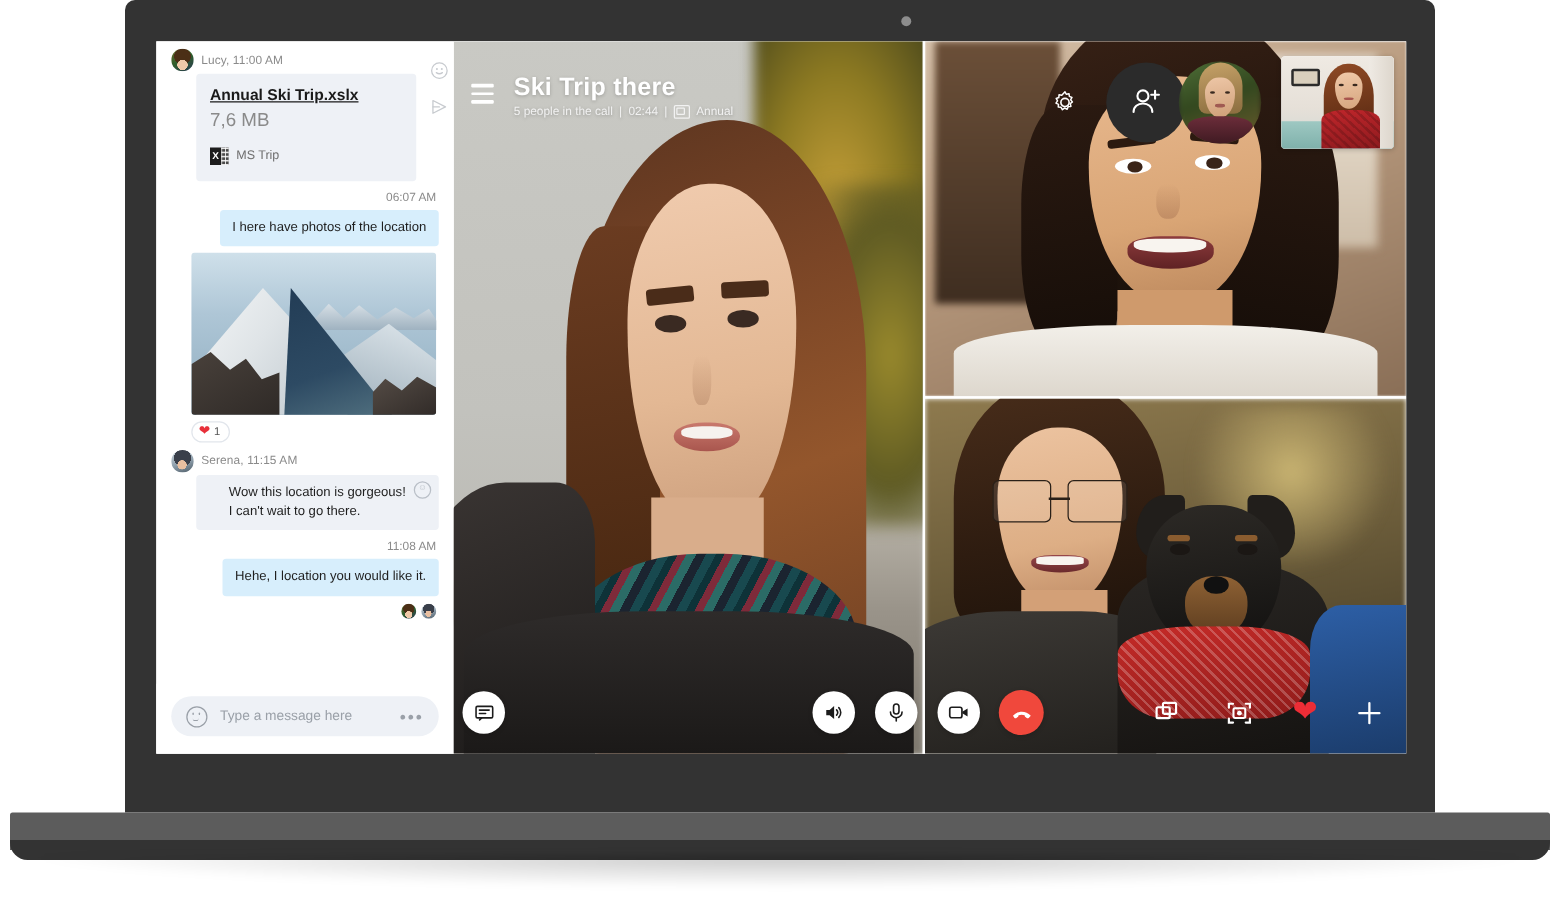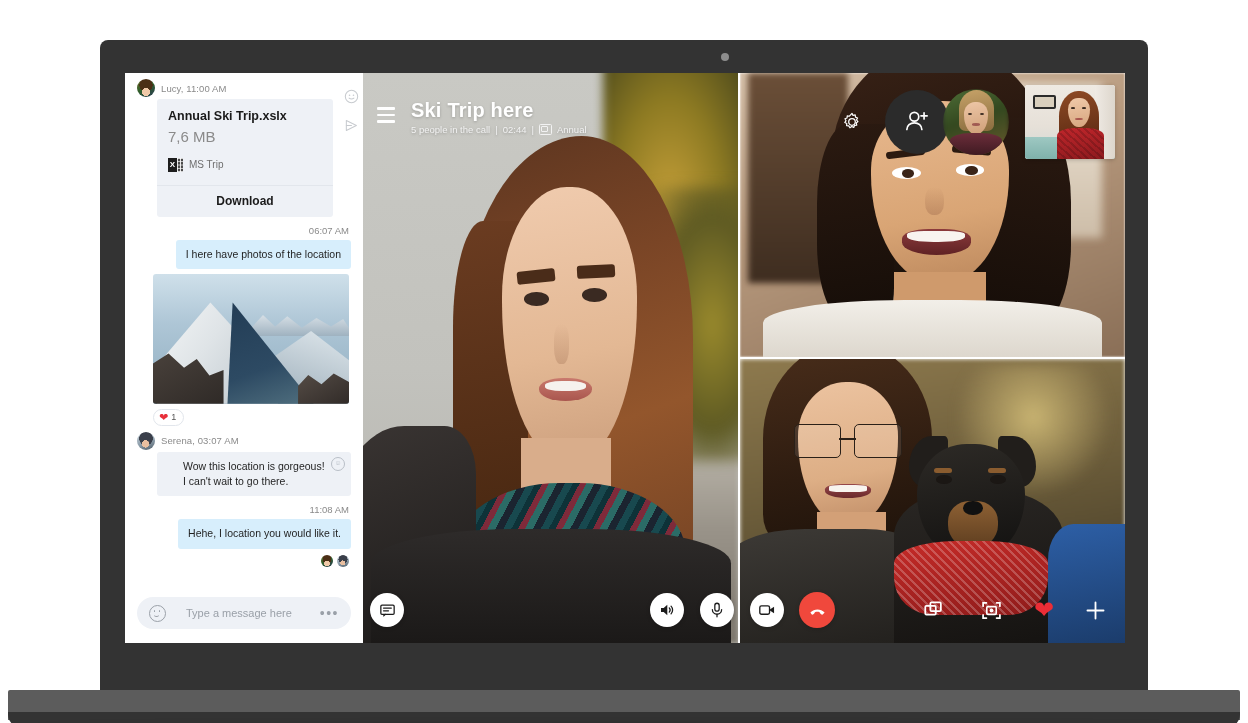--- a/index.html
+++ b/index.html
@@ -1,21 +1,21 @@
 <!DOCTYPE html>
 <html><head>
 <meta charset="utf-8">
 <style>
   html,body{margin:0;padding:0;}
   body{
     width:1248px;height:723px;background:#ffffff;overflow:hidden;
     font-family:"Liberation Sans","DejaVu Sans",sans-serif;
     -webkit-font-smoothing:antialiased;
   }
-  .stage{position:relative;width:1248px;height:510px;margin-top:40px;}
+  .stage{position:relative;width:1248px;height:510px;}
 
   
   .laptop-lid{
     position:absolute;left:100px;top:0;width:1048px;height:650px;
     background:#333333;border-radius:8px 8px 0 0;
   }
   .webcam-dot{
     position:absolute;left:621px;top:13px;width:8px;height:8px;
     border-radius:50%;background:#8d8d8d;
   }
@@ -60,21 +60,21 @@
   .av-serena{background:
      radial-gradient(circle at 48% 66%, #e9bfa0 0 24%, rgba(0,0,0,0) 25%),
      radial-gradient(circle at 50% 36%, #3a3f4a 0 46%, rgba(0,0,0,0) 47%),
      linear-gradient(160deg,#cdd6dd 0%, #8fa0ad 55%, #4d5b66 100%);}
   .msg-meta{font-size:9.5px;color:#8a8a8a;letter-spacing:.1px;white-space:nowrap;}
 
   .file-card{
     margin-left:20px;background:#eef1f6;border-radius:3px;width:176px;overflow:hidden;
   }
   .file-card-body{padding:10px 11px 12px 11px;}
-  .file-name{font-size:12.5px;font-weight:bold;color:#1a1a1a;line-height:1.25;}
+  .file-name{font-size:12.5px;font-weight:bold;color:#1a1a1a;line-height:1.25;text-decoration:underline;}
   .file-size{font-size:15px;color:#8a8a8a;margin-top:3px;}
   .file-app{display:flex;align-items:center;gap:6px;margin-top:12px;}
   .xls-icon{position:relative;width:15px;height:16px;flex:0 0 15px;}
   .xls-icon .blk{position:absolute;left:0;top:1px;width:9px;height:14px;background:#1d1d1d;
      display:flex;align-items:center;justify-content:center;
      color:#fff;font-size:8px;font-weight:bold;font-family:"Liberation Sans",sans-serif;}
   .xls-icon .grid{position:absolute;right:0;top:1px;width:6px;height:14px;background:#4a4a4a;
      background-image:linear-gradient(to bottom, rgba(255,255,255,.85) 1px, transparent 1px),
        linear-gradient(to right, rgba(255,255,255,.85) 1px, transparent 1px);
      background-size:100% 3.3px, 3px 100%;}
@@ -130,21 +130,21 @@
     position:absolute;right:6px;top:5px;width:12px;height:12px;border-radius:50%;
     border:1px solid #b9bfc7;color:#b9bfc7;font-size:7px;line-height:10px;text-align:center;
   }
 
   .receipts{display:flex;justify-content:flex-end;gap:4px;margin-top:6px;padding-right:2px;}
   .receipts .avatar{width:12px;height:12px;flex:0 0 12px;}
 
   .composer-wrap{flex:0 0 auto;padding:10px 12px 14px 12px;background:#fff;}
   .composer{
     background:#eef1f6;border-radius:16px;height:32px;display:flex;align-items:center;
-    padding:0 12px;gap:20px;
+    padding:0 12px;gap:10px;
   }
   .smiley{
     width:15px;height:15px;border-radius:50%;border:1.2px solid #9aa0a8;flex:0 0 15px;
     position:relative;
   }
   .smiley:before{content:"";position:absolute;left:3.5px;top:4.5px;width:1.6px;height:1.6px;border-radius:50%;background:#9aa0a8;
     box-shadow:5px 0 0 #9aa0a8;}
   .smiley:after{content:"";position:absolute;left:4px;top:8px;width:5px;height:2.5px;
     border-bottom:1.2px solid #9aa0a8;border-radius:0 0 5px 5px;}
   .composer-input{flex:1 1 auto;font-size:11px;color:#9aa0a8;}
@@ -384,21 +384,20 @@
             <div class="file-name">Annual Ski Trip.xslx</div>
             <div class="file-size">7,6 MB</div>
             <div class="file-app">
               <span class="xls-icon">
                 <span class="blk">X</span>
                   <span class="grid"></span>
               </span>
               <span class="file-app-label">MS Trip</span>
             </div>
           </div>
-          <div class="file-dl">Download</div>
         </div>
 
         <div class="ts-right">06:07 AM</div>
 
         <div class="row-right">
           <div class="bubble out">I here have photos of the location</div>
         </div>
 
         <div class="photo-msg">
           <span class="photo-sky"></span>
@@ -410,21 +409,21 @@
           <span class="photo-rockr"></span>
         </div>
 
         <div class="reaction">
           <span class="hrt">❤</span>
           <span class="cnt">1</span>
         </div>
 
         <div class="msg-head">
           <span class="avatar av-serena"></span>
-          <span class="msg-meta">Serena, 03:07 AM</span>
+          <span class="msg-meta">Serena, 11:15 AM</span>
         </div>
 
         <div class="row-left">
           <div class="bubble in" style="padding-right:22px;">
             <span>Wow this location is gorgeous! I can't wait to go there.</span>
             <span class="bubble-emoji">☺</span>
           </div>
         </div>
 
         <div class="ts-right">11:08 AM</div>
@@ -522,21 +521,21 @@
         </div>
       </div>
 
       <div class="call-header">
         <div class="hamburger">
           <span></span>
             <span></span>
             <span></span>
         </div>
         <div>
-          <div class="call-title">Ski Trip here</div>
+          <div class="call-title">Ski Trip there</div>
           <div class="call-sub">
             <span>5 people in the call</span>
             <span>|</span>
             <span>02:44</span>
             <span>|</span>
             <span class="gallery-ico"></span>
             <span>Annual</span>
           </div>
         </div>
       </div>

